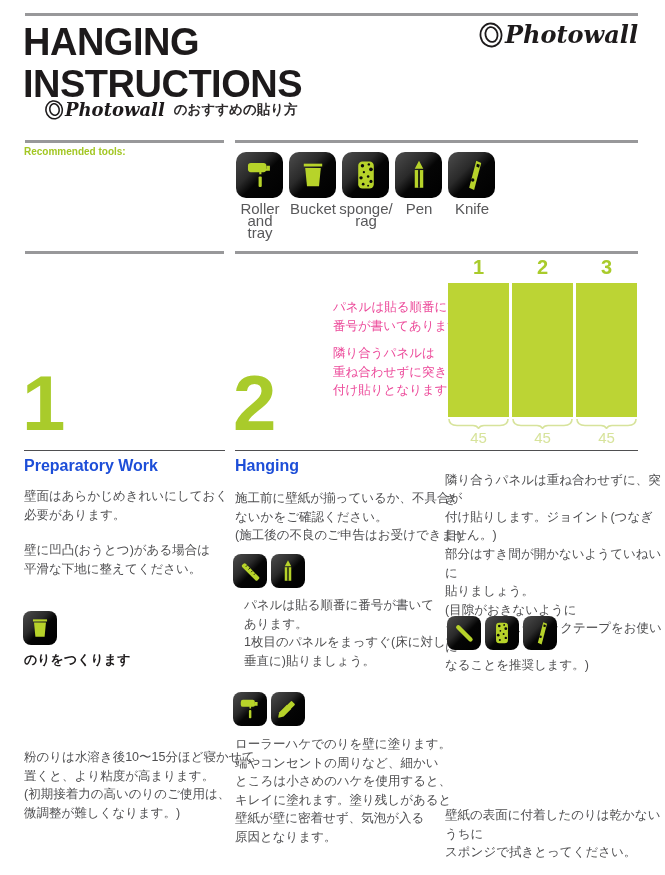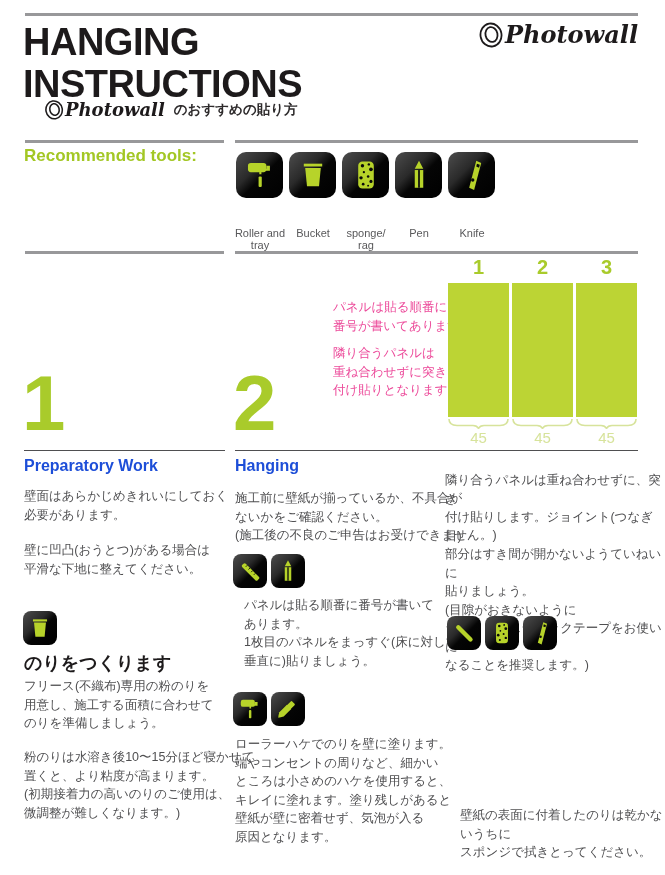--- a/index.html
+++ b/index.html
@@ -22,42 +22,42 @@
            font-weight:bold; color:#1d1a1b; letter-spacing:-0.5px; }
   .pw-logo { display:inline-flex; align-items:center; gap:0; color:#1d1a1b; }
   .pw-text { font-family:"DejaVu Serif","Liberation Serif",serif; font-style:italic; font-weight:bold; }
   .logo-big { position:absolute; right:27px; top:20px; }
   .logo-big .pw-text { font-size:24px; }
   .subtitle-row { position:absolute; left:44px; top:99px; display:flex; align-items:center; gap:9px; }
   .logo-small .pw-text { font-size:18px; }
   .subtitle-jp { font-size:13.5px; color:#2d2a2b; font-weight:bold; }
 
   
-  .tools-heading { position:absolute; left:24px; top:146px; font-size:17px; font-weight:bold; color:#a3c724; }
+  .tools-heading { position:absolute; left:24px; top:146px; font-size:10px; font-weight:bold; color:#a3c724; }
   .tile { background:linear-gradient(135deg,#4d4d4d 0%,#2a2a2a 38%,#050505 55%,#000 100%);
           display:flex; align-items:center; justify-content:center; }
   .tool-tile { position:absolute; top:152px; width:47px; height:46px; border-radius:10px; }
   .tool-tile svg { width:34px; height:34px; }
-  .tool-label { position:absolute; top:203px; width:60px; text-align:center; font-size:11px;
-                line-height:12px; color:#58585a; white-space:pre-line;margin-top:24px; }
+  .tool-label { position:absolute; top:203px; width:60px; text-align:center; font-size:15px;
+                line-height:12px; color:#58585a; white-space:pre-line; }
 
   
   .big-num { position:absolute; font-size:78px; line-height:70px; font-weight:bold; color:#a9cb2b; }
   .panel-num { position:absolute; top:256px; width:61px; text-align:center; font-size:20px;
                font-weight:bold; color:#a9cb2b; }
   .panel { position:absolute; top:283px; width:61px; height:134px; background:#bcd434; }
   .brace { position:absolute; top:419px; width:61px; height:10px; }
   .w-label { position:absolute; top:429px; width:61px; text-align:center; font-size:15px; color:#d7e39b; }
   .diagram-note { position:absolute; left:333px; font-size:12.5px; line-height:18.5px;
                   color:#ec4899; white-space:pre-line; }
 
   
   .col-heading { position:absolute; top:457px; font-size:16px; font-weight:bold; color:#1d4ed8; }
   .jp { position:absolute; font-size:12.5px; line-height:18.5px; color:#4f4f51; white-space:pre-line; }
-  .jp-bold { position:absolute; font-size:18px; font-weight:bold; color:#1d1a1b; }
+  .jp-bold { position:absolute; font-size:13px; font-weight:bold; color:#1d1a1b; }
   .mini-tile { position:absolute; width:34px; height:34px; border-radius:8px; }
   .mini-tile svg { width:26px; height:26px; }
 </style>
 </head>
 <body>
 
 <div class="page">
 
   <div class="rule rule-top"></div>
 
@@ -180,23 +180,20 @@
   <div class="jp" style="left:24px; top:541px;">壁に凹凸(おうとつ)がある場合は
 平滑な下地に整えてください。</div>
 
   <div class="tile mini-tile" style="left:23px; top:611px;">
     <svg viewBox="0 0 48 48" fill="#b7d32a">
       <path d="M11 8 h26 v4 h-26 z"></path>
       <path d="M13 14 h22 l-2.5 26 h-17 z"></path>
     </svg>
   </div>
   <div class="jp-bold" style="left:24px; top:651px;">のりをつくります</div>
-  <div class="jp" style="left:24px; top:677px;">フリース(不織布)専用の粉のりを
-用意し、施工する面積に合わせて
-のりを準備しましょう。</div>
   <div class="jp" style="left:24px; top:748px;">粉のりは水溶き後10〜15分ほど寝かせて
 置くと、より粘度が高まります。
 (初期接着力の高いのりのご使用は、
 微調整が難しくなります。)</div>
 
   <div class="col-heading" style="left:235px">Hanging</div>
   <div class="jp" style="left:235px; top:489px;">施工前に壁紙が揃っているか、不具合が
 ないかをご確認ください。
 (施工後の不良のご申告はお受けできません。)</div>
 
@@ -272,16 +269,16 @@
     </svg>
   </div>
   <div class="tile mini-tile" style="left:523px; top:616px;">
     <svg viewBox="0 0 48 48">
       <path d="M30 4 l7 3 -10 38 -7 -3 z" fill="#b7d32a"></path>
       <circle cx="25" cy="31" r="2.4" fill="#0a0a0a"></circle>
       <path d="M31 8 l4 1.6 -1 4 -4 -1.6 z" fill="#0a0a0a"></path>
     </svg>
   </div>
 
-  <div class="jp" style="left:445px; top:806px;margin-left:15px;">壁紙の表面に付着したのりは乾かないうちに
+  <div class="jp" style="left:445px; top:806px;">壁紙の表面に付着したのりは乾かないうちに
 スポンジで拭きとってください。</div>
 
 </div>
 
 </body></html>

